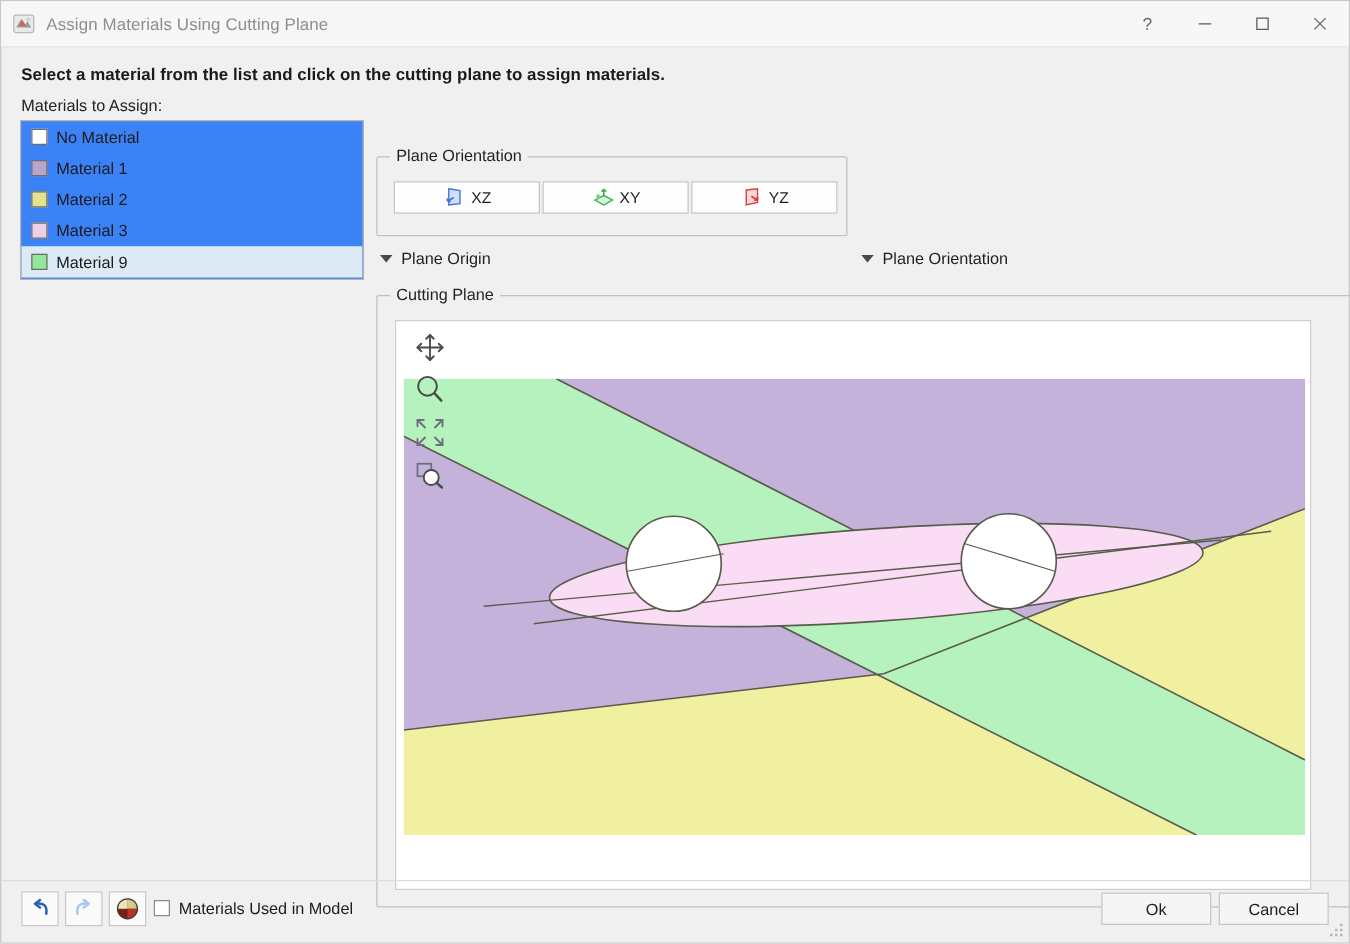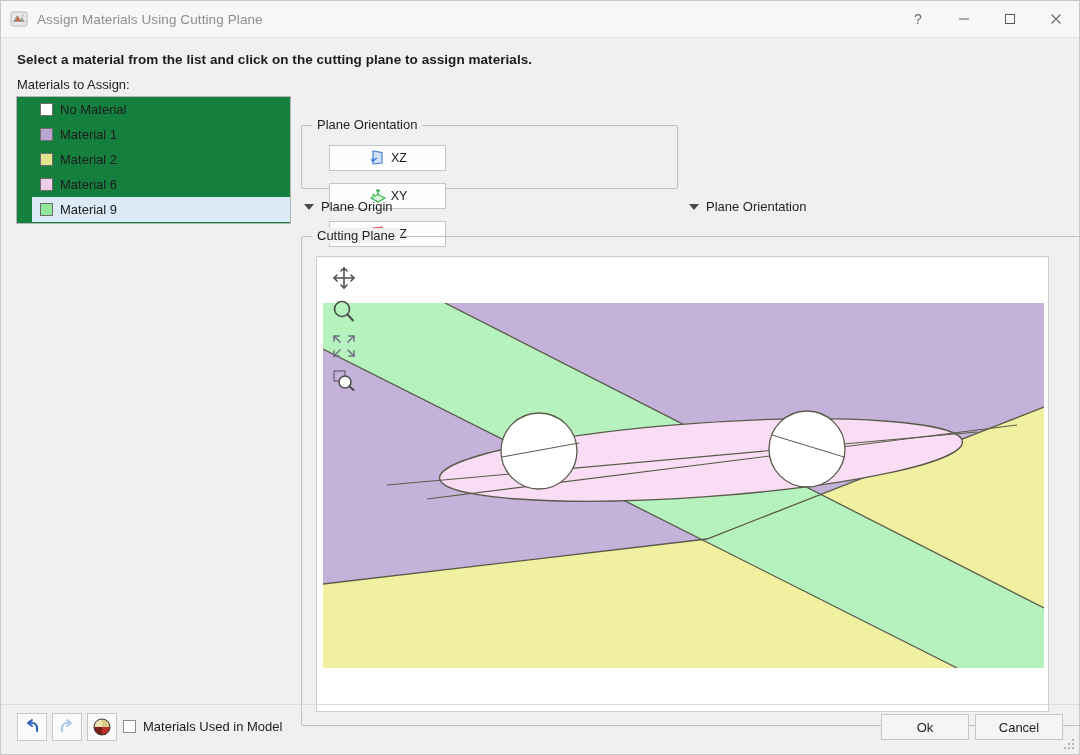--- a/index.html
+++ b/index.html
@@ -51,23 +51,22 @@
   }
   .mat-label {
     position: absolute; left: 16px; top: 39px;
     font-size: 13px; color: #232323;
   }
 
   
   .matlist {
     position: absolute; left: 15px; top: 58px;
     width: 275px; height: 128px;
-    background: #15803d; border: 1px solid #b4b4b4;
+    background: #3b82f6; border: 1px solid #b4b4b4;
     overflow: hidden;
-    padding-left: 15px;
   }
   .matrow {
     height: 25px; display: flex; align-items: center;
     padding-left: 8px; font-size: 13px; color: #1c1c1c;
   }
   .matrow.selected { background: #dceaf5; }
   .swatch {
     width: 13px; height: 13px; border: 1px solid #6d6d6d;
     margin-right: 7px; flex: none;
   }
@@ -82,22 +81,22 @@
   .group > .glabel {
     position: absolute; top: -9px; left: 10px;
     background: #f0f0f0; padding: 0 5px;
     font-size: 13px; color: #1f1f1f;
   }
   #grp-orient { left: 300px; top: 87px; width: 377px; height: 64px; }
   #grp-location { left: 686px; top: 87px; width: 376px; height: 64px; }
   #grp-cutting { left: 300px; top: 198px; width: 815px; height: 490px; }
 
   .orient-btns {
-    position: absolute; left: 27px; top: 19px;
-    display: flex; gap: 12px; flex-direction: column;
+    position: absolute; left: 13px; top: 19px;
+    display: flex; gap: 2px;
   }
   .obtn {
     width: 117px; height: 26px;
     background: #fdfdfd; border: 1px solid #c5c5c5;
     display: flex; align-items: center; justify-content: center;
     gap: 3px; font-size: 12.5px; color: #1c1c1c;
   }
   .obtn svg { display: block; }
 
   
@@ -246,21 +245,21 @@
       <div class="matrow">
         <span class="swatch" style="background:#b8a4cc"></span>
         <span class="matname">Material 1</span>
       </div>
       <div class="matrow">
         <span class="swatch" style="background:#e4e48f"></span>
         <span class="matname">Material 2</span>
       </div>
       <div class="matrow">
         <span class="swatch" style="background:#edcfe8"></span>
-        <span class="matname">Material 6</span>
+        <span class="matname">Material 3</span>
       </div>
       <div class="matrow selected">
         <span class="swatch" style="background:#92e89a"></span>
         <span class="matname">Material 9</span>
       </div>
     </div>
 
     <div class="group" id="grp-orient">
       <div class="glabel">Plane Orientation</div>
       <div class="orient-btns">

